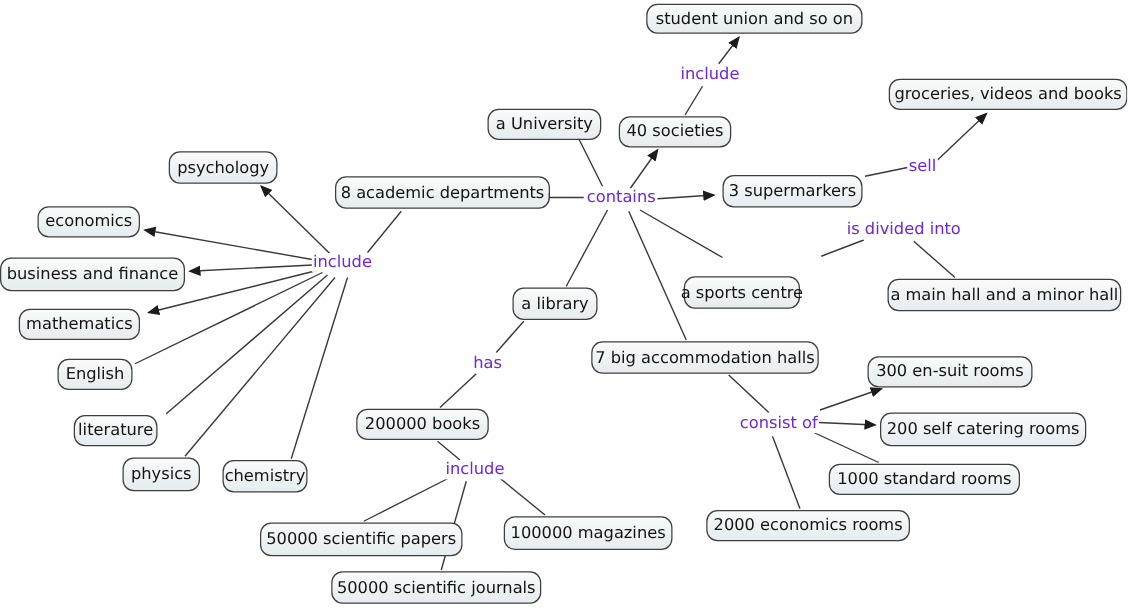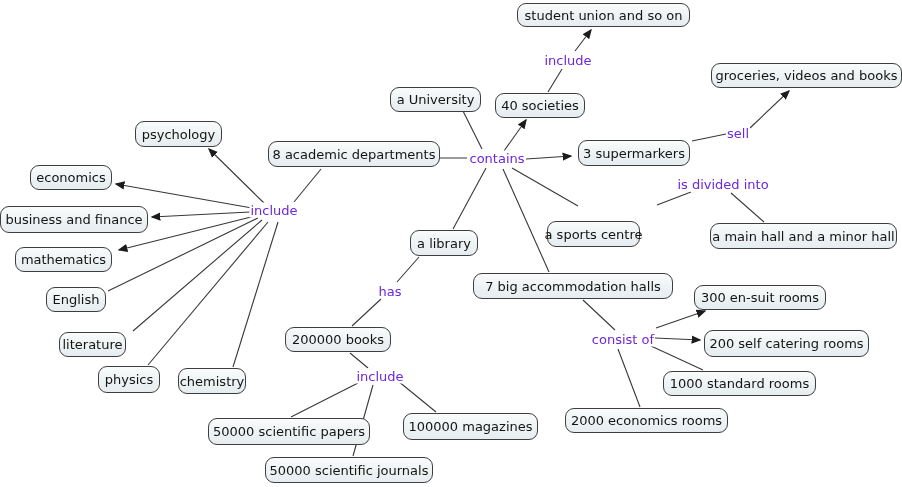--- a/index.html
+++ b/index.html
@@ -87,21 +87,21 @@
     <div class="node" style="left: 0px; top: 206px; width: 148px; height: 27px;">business and finance</div>
     <div class="node" style="left: 15px; top: 247px; width: 97px; height: 25px;">mathematics</div>
     <div class="node" style="left: 46px; top: 287px; width: 60px; height: 25px;">English</div>
     <div class="node" style="left: 59px; top: 332px; width: 67px; height: 25px;">literature</div>
     <div class="node" style="left: 98px; top: 366px; width: 62px; height: 27px;">physics</div>
     <div class="node" style="left: 178px; top: 368px; width: 68px; height: 26px;">chemistry</div>
     <div class="node" style="left: 410px; top: 230px; width: 68px; height: 26px;">a library</div>
     <div class="node" style="left: 285px; top: 327px; width: 106px; height: 25px;">200000 books</div>
     <div class="node" style="left: 547px; top: 207px; width: 93px; height: 26px; margin-top: 14px;">a sports centre</div>
     <div class="node" style="left: 686px; top: 223px; width: 187px; height: 26px; margin-left: 24px;">a main hall and a minor hall</div>
-    <div class="node" style="left: 473px; top: 273px; width: 200px; height: 26px;">7 big accommodation halls</div>
+    <div class="node" style="left: 473px; top: 273px; width: 182px; height: 26px;">7 big accommodation halls</div>
     <div class="node" style="left: 694px; top: 285px; width: 132px; height: 25px;">300 en-suit rooms</div>
     <div class="node" style="left: 704px; top: 330px; width: 165px; height: 27px;">200 self catering rooms</div>
     <div class="node" style="left: 663px; top: 371px; width: 153px; height: 25px;">1000 standard rooms</div>
     <div class="node" style="left: 565px; top: 408px; width: 163px; height: 25px;">2000 economics rooms</div>
     <div class="node" style="left: 173px; top: 418px; width: 162px; height: 27px; margin-left: 35px;">50000 scientific papers</div>
     <div class="node" style="left: 403px; top: 413px; width: 135px; height: 27px;">100000 magazines</div>
     <div class="node" style="left: 265px; top: 457px; width: 168px; height: 26px;">50000 scientific journals</div>
     <span class="link-label" style="left: 568px; top: 60px;">include</span>
     <span class="link-label" style="left: 497px; top: 158px;">contains</span>
     <span class="link-label" style="left: 738px; top: 133px;">sell</span>

